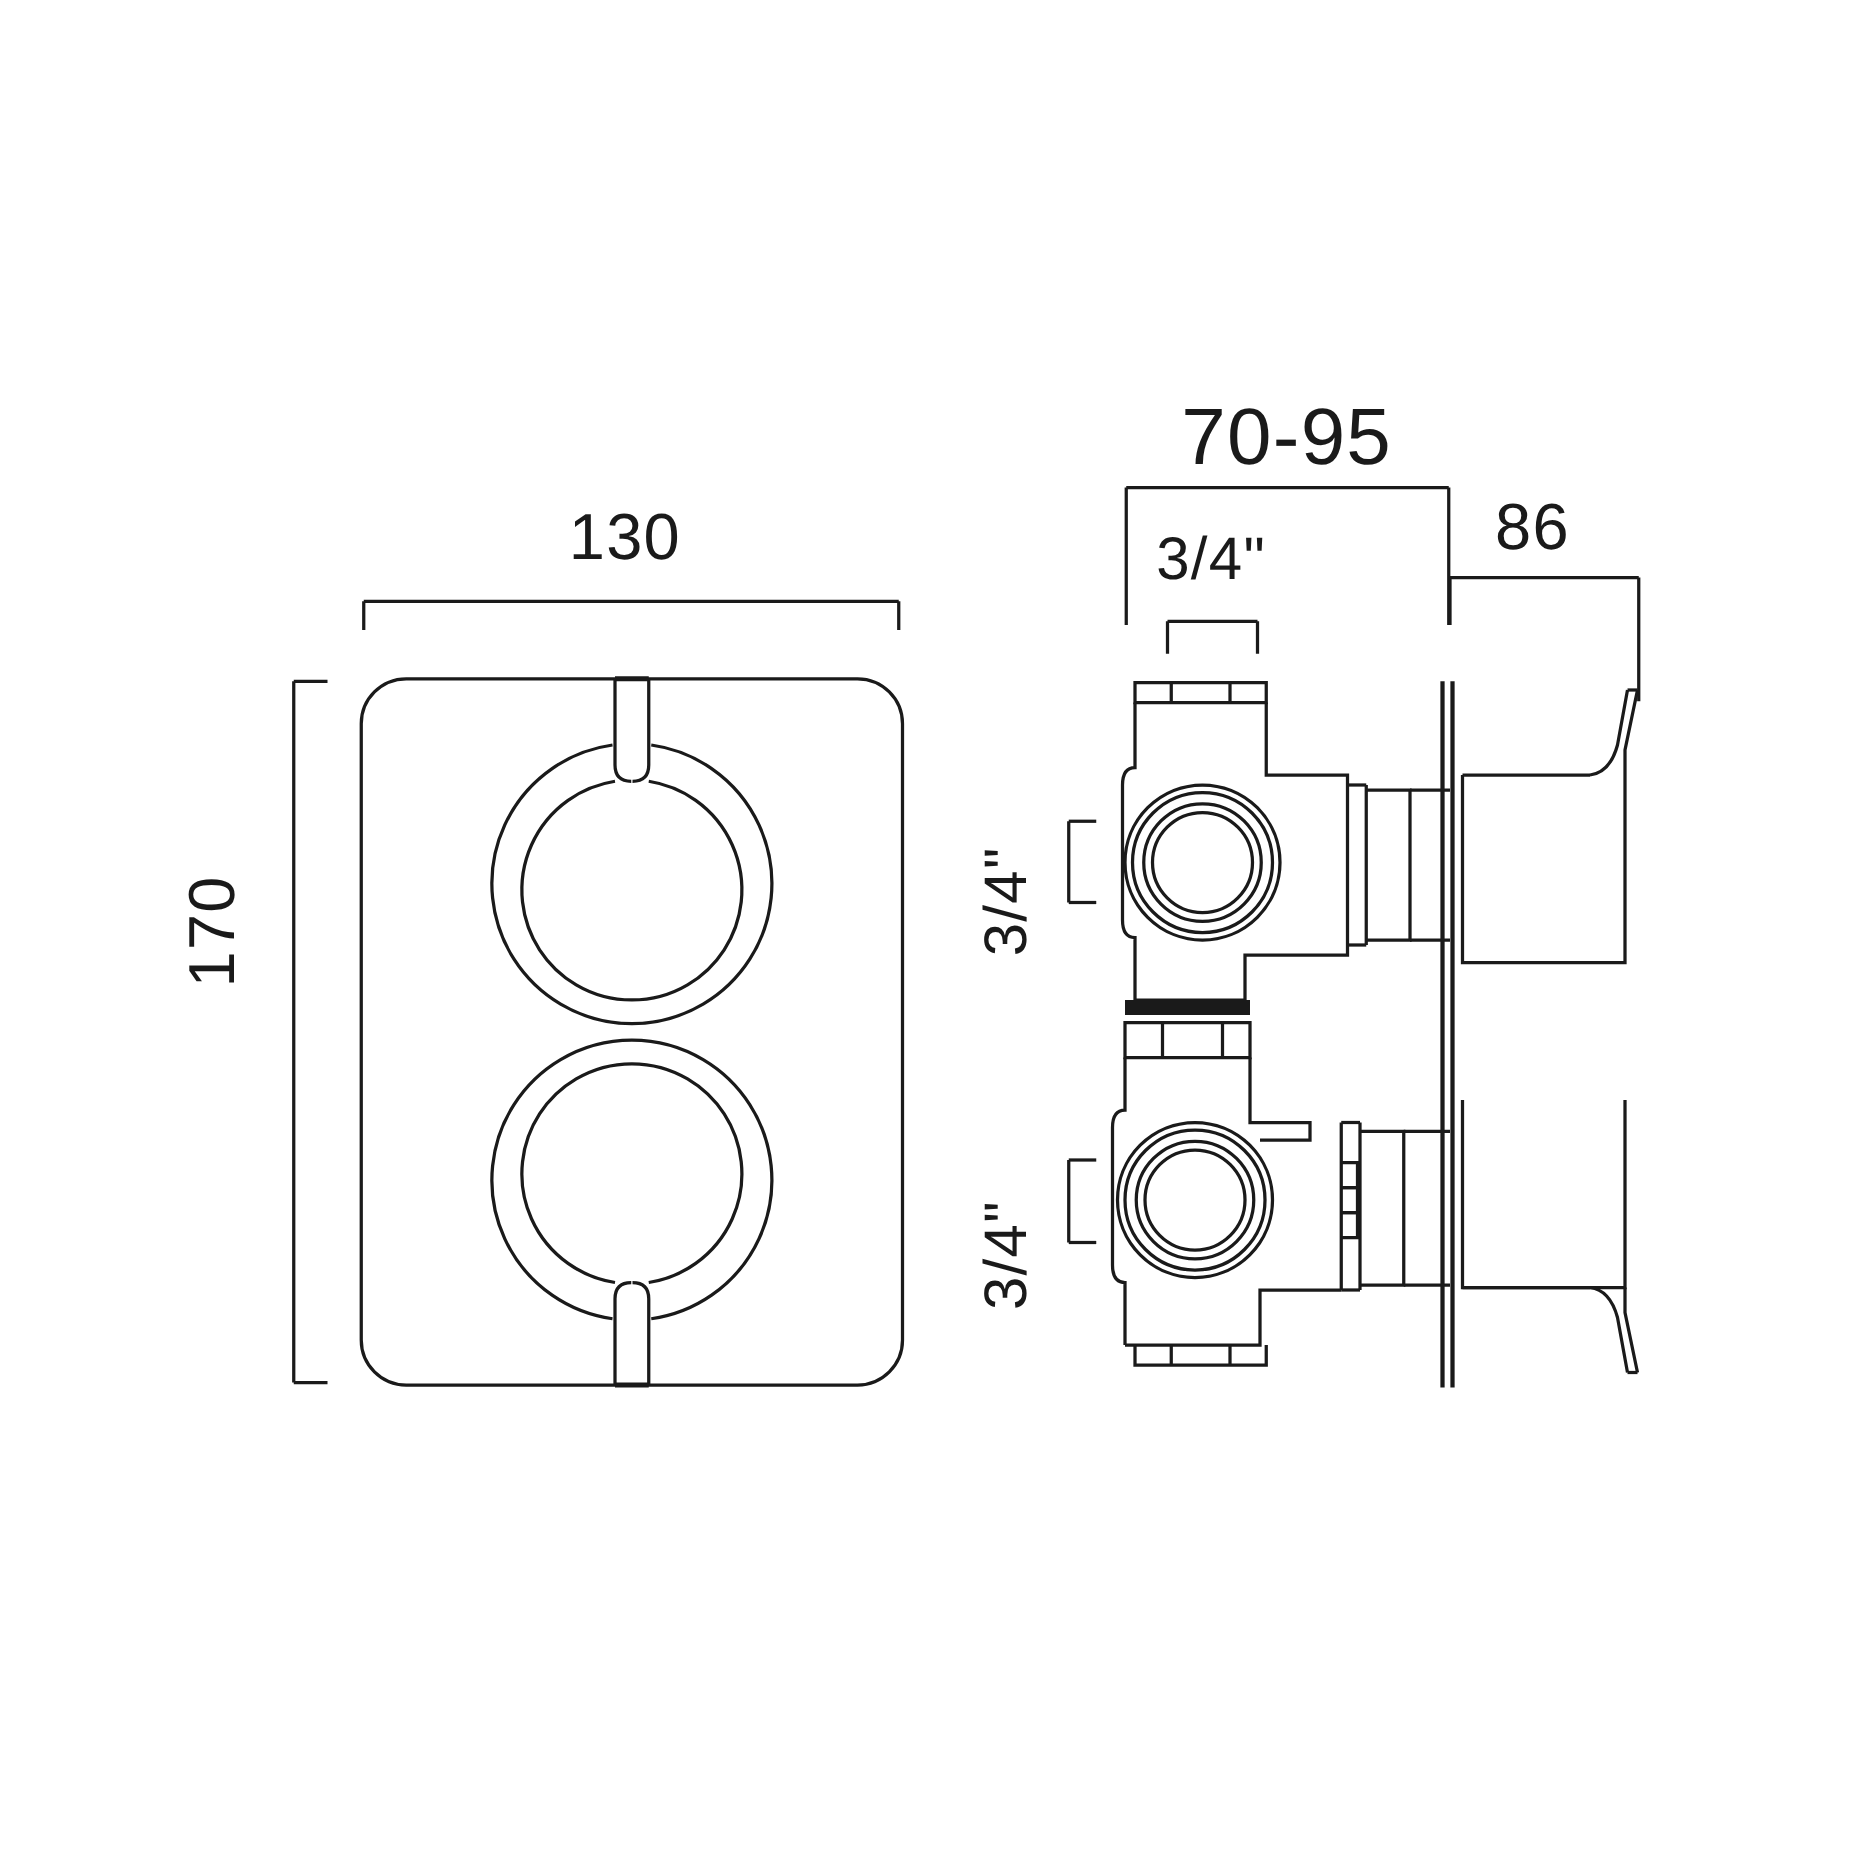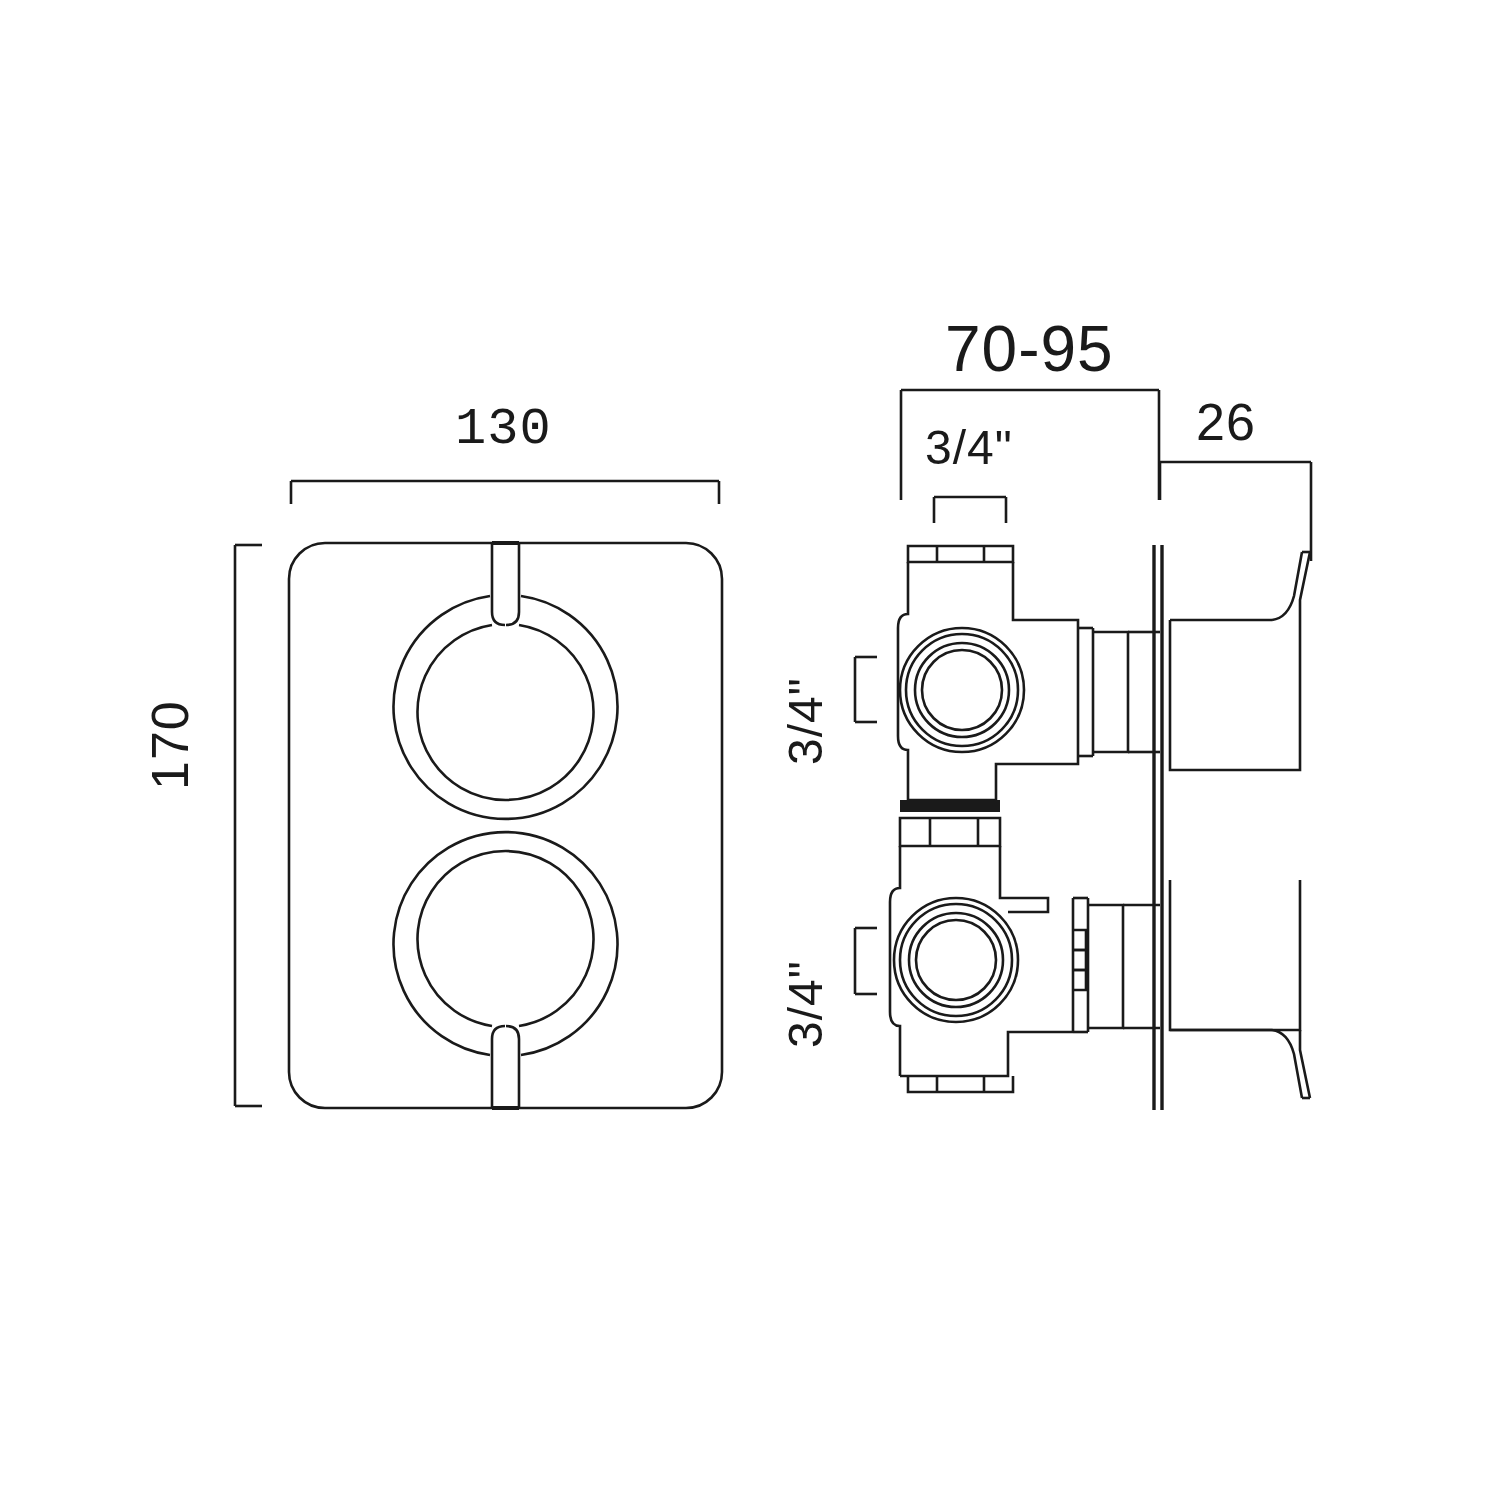--- a/index.html
+++ b/index.html
@@ -31,21 +31,20 @@
     color: #1a1a1a;
     font-family: "Liberation Sans", sans-serif;
     font-weight: 400;
     white-space: nowrap;
     letter-spacing: 1px;
   }
   #label-130 {
     left: 455px;
     top: 400px;
     font-size: 52px;
-    font-family: Liberation Mono, monospace;
   }
   #label-170 {
     left: 140px;
     top: 790px;
     font-size: 52px;
     transform: rotate(-90deg);
     transform-origin: left top;
   }
   #label-7095 {
     left: 945px;
@@ -252,21 +251,21 @@
 
     </g>
   </svg>
 
   <div class="dim-text" id="label-130">130</div>
 
   <div class="dim-text" id="label-170">170</div>
 
   <div class="dim-text" id="label-7095">70-95</div>
 
-  <div class="dim-text" id="label-47">26</div>
+  <div class="dim-text" id="label-47">86</div>
 
   <div class="dim-text" id="label-top-34">3/4"</div>
 
   <div class="dim-text" id="label-mid-34">3/4"</div>
 
   <div class="dim-text" id="label-low-34">3/4"</div>
 
 </div>
 
 </body></html>

